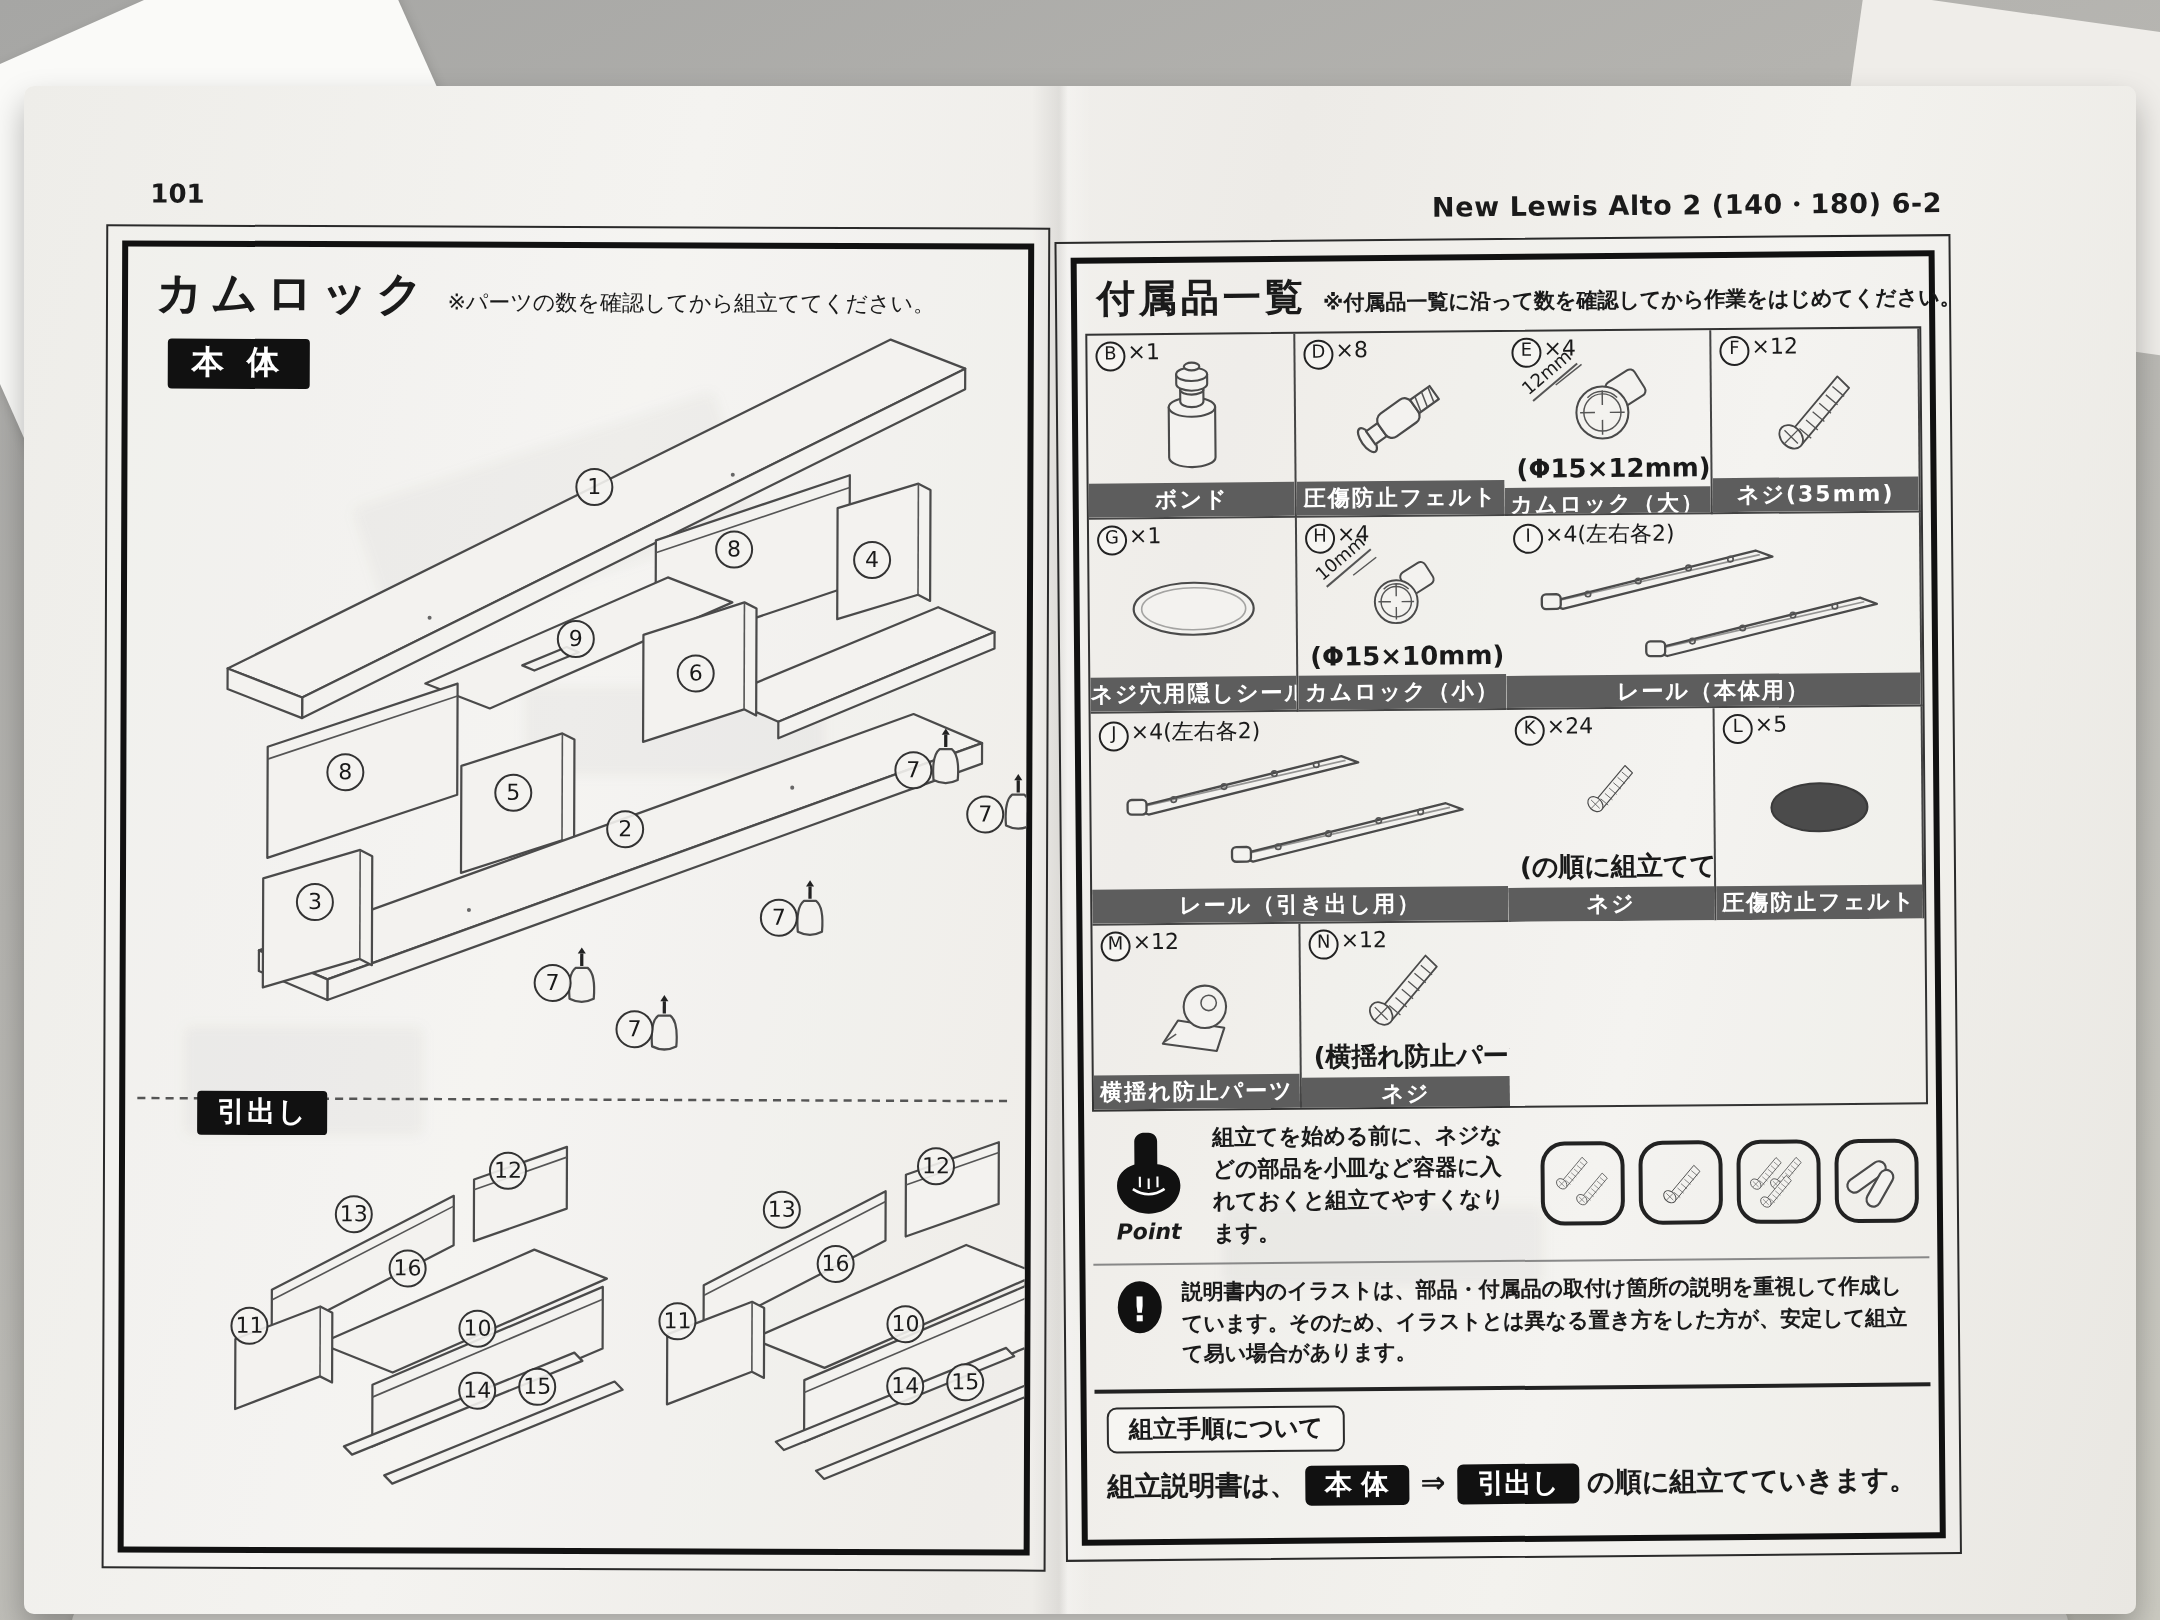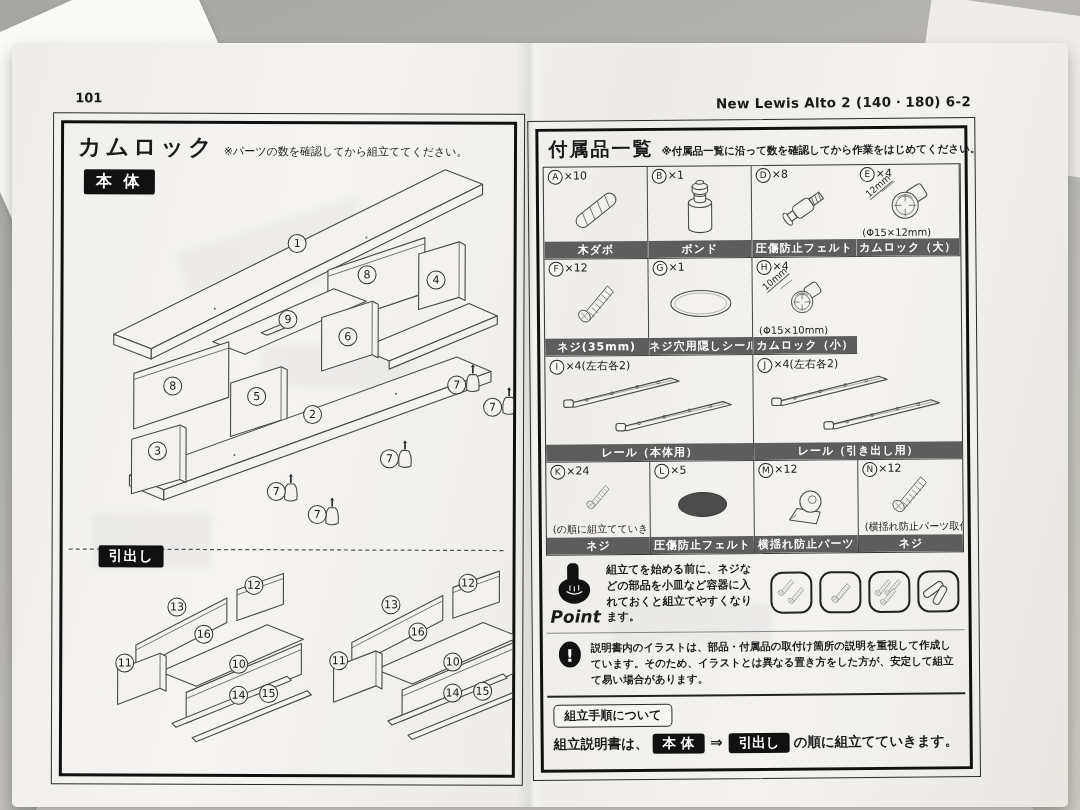--- a/index.html
+++ b/index.html
@@ -56,27 +56,27 @@
   .rp-title{font-size:19px;font-weight:bold;letter-spacing:2px;}
   .rp-note{font-size:10.5px;font-weight:bold;margin-left:8px;}
   .acc-table{display:grid;grid-template-columns:repeat(4,1fr);grid-template-rows:92px 97px 106px 92px;border:1.5px solid #333;margin:2px 4px 0;}
   .cell{position:relative;border-right:1px solid #444;border-bottom:1px solid #444;display:flex;flex-direction:column;overflow:hidden;}
   .cell.no-r{border-right:none;}
   .cell.no-b{border-bottom:none;}
   .cell.span2{grid-column:span 2;}
   .cell-label{position:absolute;top:2px;left:4px;font-size:11px;z-index:2;white-space:nowrap;}
   .circ{display:inline-block;width:13px;height:13px;border:1px solid #222;border-radius:50%;text-align:center;line-height:13px;font-size:9px;margin-right:1px;background:#f6f5f2;}
   .cell-art{flex:1;display:flex;align-items:center;justify-content:center;padding-top:10px;}
-  .cell-note{font-size:10px;padding:0 3px 1px 6px;white-space:nowrap;}
+  .cell-note{font-size:13px;padding:0 3px 1px 6px;white-space:nowrap;font-weight:bold;}
   .cell-band{height:17px;background:#5d5d5d;color:#fff;font-size:11px;font-weight:bold;text-align:center;line-height:17px;letter-spacing:1px;white-space:nowrap;}
   .dim{position:absolute;left:8px;top:16px;font-size:9px;transform:rotate(-40deg);border-bottom:.8px solid #555;z-index:2;}
 
   .point-row{display:flex;align-items:center;gap:8px;padding:6px 8px 4px;}
   .point-badge{width:48px;text-align:center;flex:0 0 48px;}
-  .point-word{font-size:17px;font-weight:bold;font-style:italic;margin-top:-3px;}
+  .point-word{font-size:11px;font-weight:bold;font-style:italic;margin-top:-3px;}
   .point-text{flex:1;font-size:11px;font-weight:bold;line-height:1.45;}
   .point-minis{display:flex;gap:5px;flex:0 0 auto;}
   .caution-row{display:flex;align-items:flex-start;gap:8px;padding:7px 10px 6px;border-top:1px solid #888;margin:2px 4px 0;}
   .caution-icon{flex:0 0 26px;}
   .caution-text{flex:1;font-size:10.5px;font-weight:bold;line-height:1.5;}
   .proc{border-top:2px solid #222;margin:2px 4px 0;padding:7px 6px 0;}
   .proc-label{display:inline-block;border:1.5px solid #2a2a2a;border-radius:5px;padding:2px 10px;font-size:12px;font-weight:bold;background:#f6f5f2;}
   .proc-line{margin-top:7px;font-size:13.5px;font-weight:bold;white-space:nowrap;}
   .proc-line .badge2{display:inline-block;background:#111;color:#fff;border-radius:3px;padding:1px 10px;font-weight:bold;margin:0 4px;}
   .proc-arrow{font-size:15px;margin:0 2px;}
@@ -262,32 +262,20 @@
       <div class="rp-header">New Lewis Alto 2 (140・180) 6-2</div>
       <div class="outer">
         <div class="inner">
           <div class="rp-title-row">
             <span class="rp-title">付属品一覧</span><span class="rp-note">※付属品一覧に沿って数を確認してから作業をはじめてください。</span>
           </div>
 
           <div class="acc-table">
 
             <div class="cell">
-              <span class="cell-label"><span class="circ">A</span><span>×10</span></span>
-              <div class="cell-art">
-                  <svg width="66" height="56" viewBox="0 0 70 58">
-                    <g transform="rotate(-38 35 30)">
-                      <rect class="ln" x="10" y="23" width="50" height="14" rx="7"></rect>
-                      <path class="lnT" d="M22,23 l-4,14 M32,23 l-4,14 M42,23 l-4,14 M52,23 l-4,14"></path>
-                    </g>
-                  </svg>
-                </div>
-              <div class="cell-band">木ダボ</div>
-            </div>
-            <div class="cell">
               <span class="cell-label"><span class="circ">B</span><span>×1</span></span>
               <div class="cell-art">
                   <svg width="58" height="62" viewBox="0 0 60 64">
                     <path class="ln" d="M18,26 h24 v26 a12,5 0 0 1 -24,0 Z"></path>
                     <ellipse class="ln" cx="30" cy="26" rx="12" ry="5"></ellipse>
                     <path class="ln" d="M24,17 h12 v6 a6,3 0 0 1 -12,0 Z"></path>
                     <ellipse class="ln" cx="30" cy="17" rx="6" ry="2.5"></ellipse>
                     <path class="ln" d="M22,9 h16 v5 a8,3.5 0 0 1 -16,0 Z"></path>
                     <ellipse class="ln" cx="30" cy="9" rx="8" ry="3.5"></ellipse>
                     <ellipse class="ln" cx="30" cy="5" rx="4" ry="2"></ellipse>

